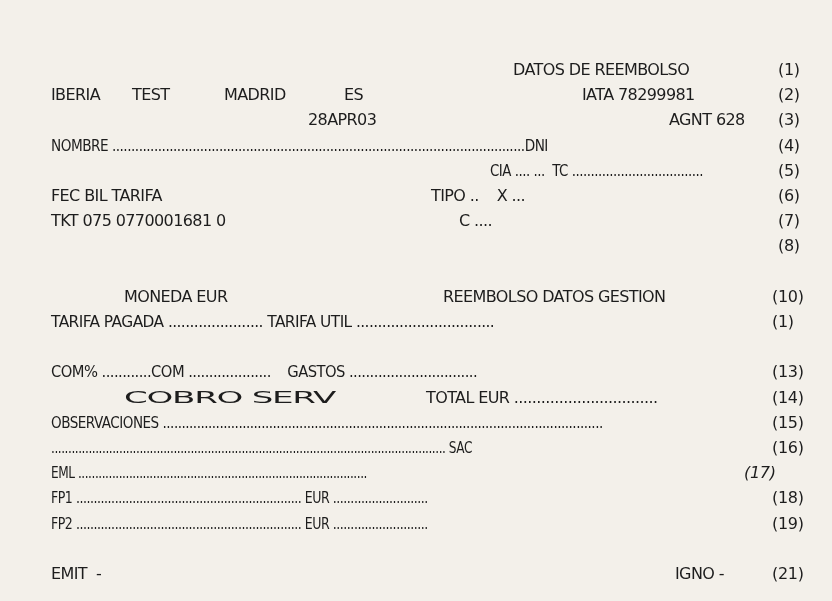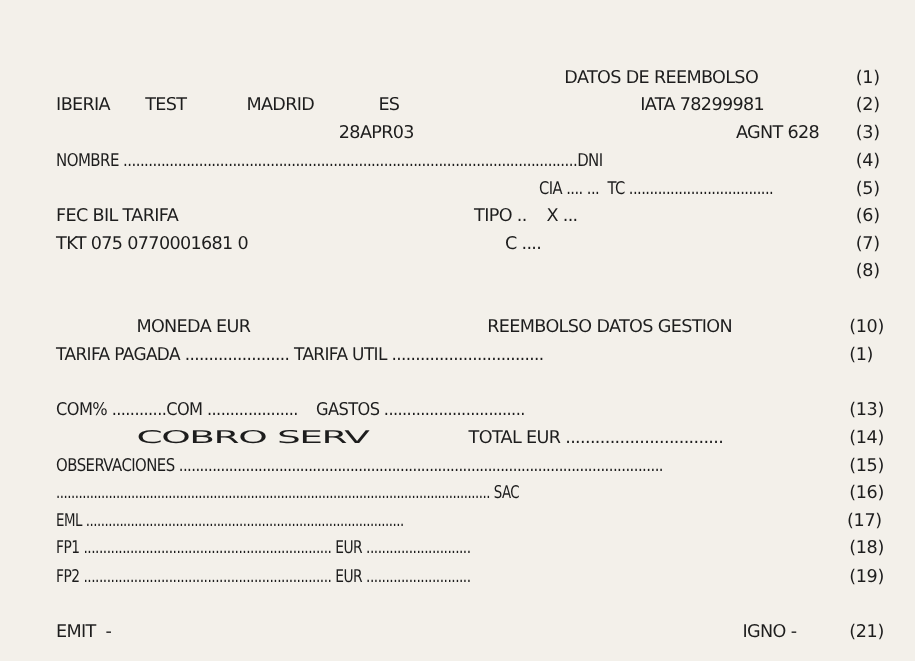--- a/index.html
+++ b/index.html
@@ -108,21 +108,21 @@
     <div class="line" style="top: 411.8px;">
       <span class="seg" style="left: 25px; transform: scaleX(0.846);">OBSERVACIONES ....................................................................................................................</span>
       <span class="num" style="left: 746px;">(15)</span>
     </div>
     <div class="line" style="top: 437px;">
       <span class="seg" style="left: 25px; transform: scaleX(0.758);">.................................................................................................................... SAC</span>
       <span class="num" style="left: 746px;">(16)</span>
     </div>
     <div class="line" style="top: 462.2px;">
       <span class="seg" style="left: 25px; transform: scaleX(0.758);">EML .....................................................................................</span>
-      <span class="num" style="left: 744px;">(17)</span>
+      <span class="num" style="left: 718px; font-style: italic;">(17)</span>
     </div>
     <div class="line" style="top: 487.4px;">
       <span class="seg" style="left: 25px; transform: scaleX(0.785);">FP1 ................................................................ EUR ...........................</span>
       <span class="num" style="left: 746px;">(18)</span>
     </div>
     <div class="line" style="top: 512.6px;">
       <span class="seg" style="left: 25px; transform: scaleX(0.785);">FP2 ................................................................ EUR ...........................</span>
       <span class="num" style="left: 746px;">(19)</span>
     </div>
     <div class="line" style="top: 563px;">

